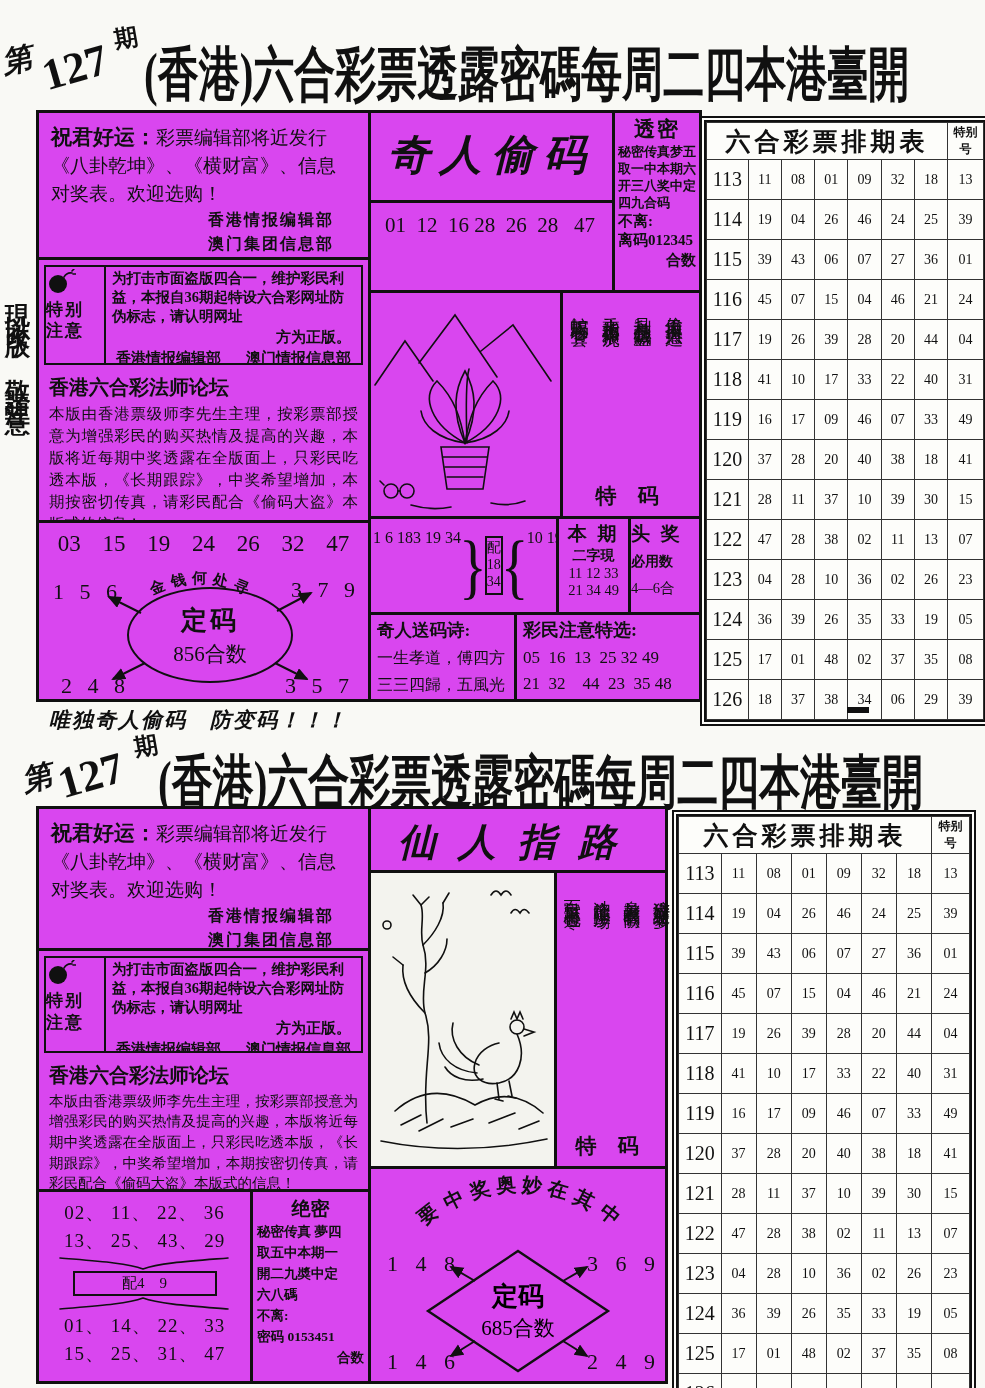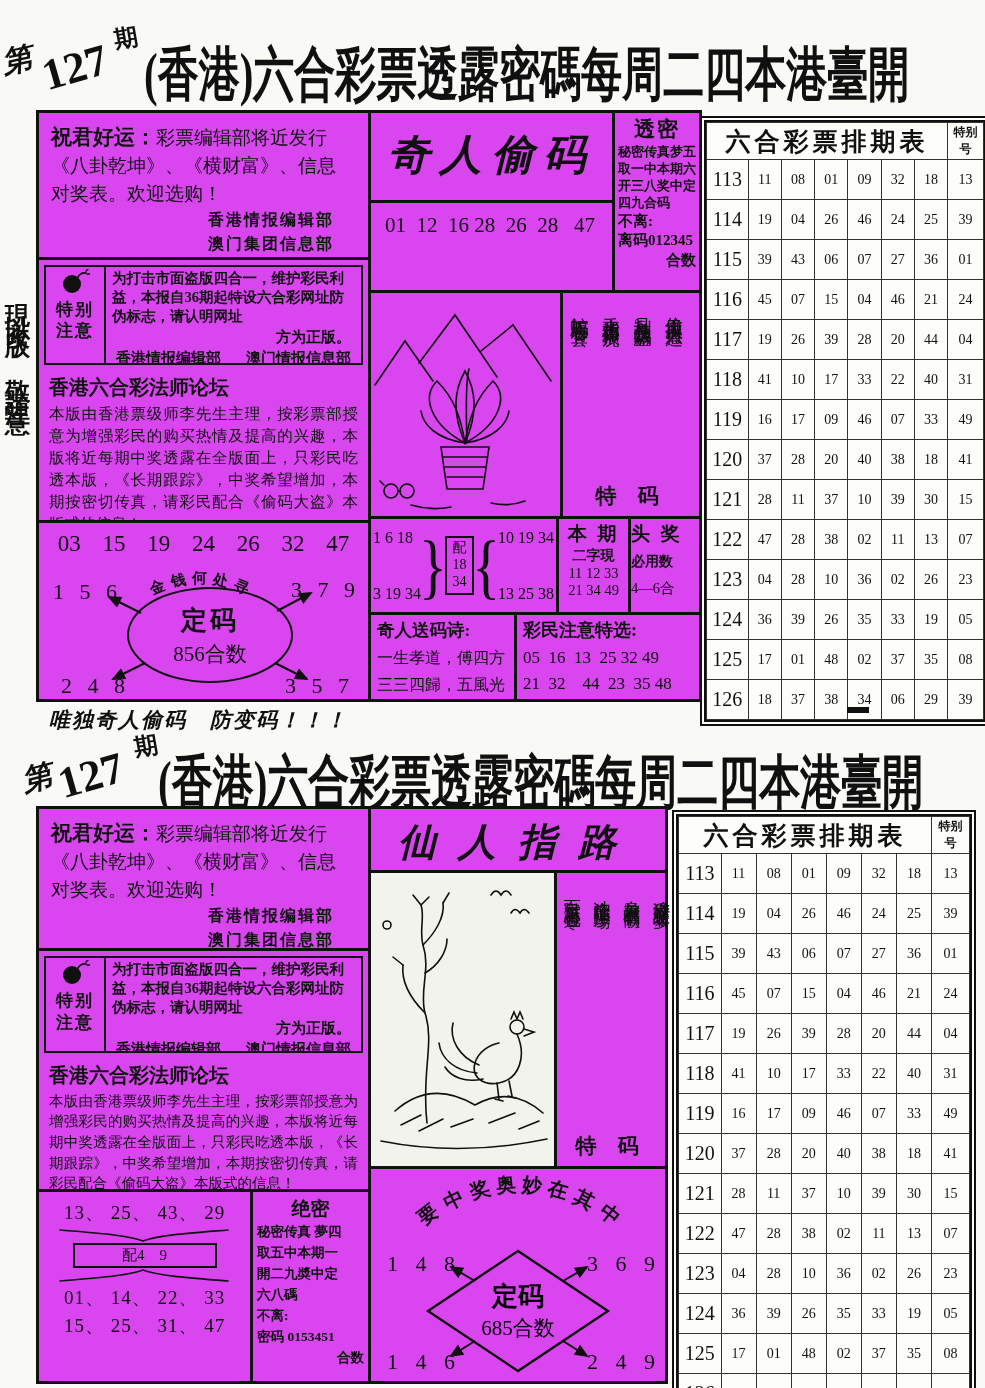--- a/index.html
+++ b/index.html
@@ -21,21 +21,21 @@
   .hdr .ttl{position:absolute;left:108px;top:6px;display:inline-block;transform:scaleY(1.42);transform-origin:top left;
             font-size:41px;font-weight:900;letter-spacing:0px;white-space:nowrap;}
   .hdr2 .di{position:absolute;left:0px;top:20px;font-size:30px;font-weight:bold;font-style:italic;transform:rotate(-14deg);}
 
   
   .greet{height:128px;border-bottom:3px solid #101010;padding:8px 12px;overflow:hidden;}
   .greet .l1{font-size:19px;margin:2px 0;}
   .greet b.lead{font-size:21px;}
   .greet .sgn{font-size:16px;font-weight:bold;text-align:right;padding-right:22px;margin-top:3px;letter-spacing:2px;}
   .notice{height:96px;border:2px solid #101010;margin:5px;display:flex;overflow:hidden;}
-  .notice-label{width:58px;border-right:2px solid #101010;text-align:center;padding-top:2px;}
+  .notice-label{width:58px;border-right:2px solid #101010;padding-top:2px;}
   .notice-label .lb{font-size:17px;font-weight:bold;letter-spacing:2px;line-height:1.25;}
   .notice-body{flex:1;padding:2px 6px 0;font-size:14.5px;font-weight:bold;line-height:1.3;}
   .notice-sgn{display:flex;justify-content:space-between;padding:2px 4px 0;font-size:15px;font-weight:bold;}
   .forum{padding:4px 10px 0;border-bottom:3px solid #101010;height:146px;overflow:hidden;}
   .forum h3{margin:0 0 2px;font-size:20px;}
   .forum p{margin:0;font-size:15.5px;line-height:1.42;text-align:justify;}
 
   .numrow{height:40px;font-size:23px;text-align:center;word-spacing:16px;padding-top:8px;}
 
   .oval-wrap{position:relative;height:128px;}
@@ -60,21 +60,21 @@
   .secret .sl.big{font-size:15px;}
   .secret .sl.right{text-align:right;}
 
   .drawbox{left:332px;top:180px;width:192px;height:226px;border-right:3px solid #101010;border-bottom:3px solid #101010;box-sizing:border-box;}
   .poembox{left:524px;top:180px;width:136px;height:226px;border-bottom:3px solid #101010;box-sizing:border-box;position:absolute;}
   .vpoem{writing-mode:vertical-rl;font-size:18px;line-height:1.75;height:170px;margin:10px 12px 0 0;letter-spacing:2px;}
   .poemfoot{position:absolute;bottom:6px;width:100%;text-align:center;font-size:21px;font-weight:900;letter-spacing:8px;}
 
   .pairrow{left:332px;top:406px;width:188px;height:96px;border-right:3px solid #101010;border-bottom:3px solid #101010;
            box-sizing:border-box;display:flex;align-items:center;padding:0 2px;overflow:hidden;}
-  .pcol{font-size:16px;white-space:nowrap;display:flex;flex-direction:column;justify-content:space-between;height:74px;}
+  .pcol{font-size:16px;white-space:nowrap;display:flex;flex-direction:row;justify-content:space-between;height:74px;}
   .brace{font-size:58px;font-weight:normal;transform:scaleY(1.25);line-height:1;margin:0 -2px;}
   .peibox{border:2px solid #101010;width:34px;text-align:center;font-size:14px;line-height:1.2;padding:2px 0;}
   .benqi{left:520px;top:406px;width:72px;height:96px;border-right:3px solid #101010;border-bottom:3px solid #101010;
          box-sizing:border-box;text-align:center;overflow:hidden;}
   .benqi .t{font-size:19px;font-weight:900;letter-spacing:3px;margin-top:2px;}
   .benqi .s{font-size:14px;font-weight:bold;}
   .benqi .n{font-size:14.5px;white-space:nowrap;}
   .toujiang{left:592px;top:406px;width:68px;height:96px;border-bottom:3px solid #101010;box-sizing:border-box;text-align:left;overflow:hidden;}
   .shige{left:332px;top:502px;width:146px;height:84px;border-right:3px solid #101010;box-sizing:border-box;padding:3px 6px;overflow:hidden;}
   .shige .t{font-size:17.5px;font-weight:900;}
@@ -473,20 +473,21 @@
             <span>澳门情报信息部</span>
           </div>
         </div>
       </div>
       <div class="forum" style="height:132px;">
         <h3>香港六合彩法师论坛</h3>
         <p style="font-size:14.5px;">本版由香港票级师李先生主理，按彩票部授意为增强彩民的购买热情及提高的兴趣，本版将近每期中奖透露在全版面上，只彩民吃透本版，《长期跟踪》，中奖希望增加，本期按密切传真，请彩民配合《偷码大盗》本版式的信息！</p>
       </div>
       <div class="blrow">
         <div class="nblock">
+          <div class="ln">02、 11、 22、 36</div>
           <div class="ln">13、 25、 43、 29</div>
           <svg width="176" height="14" viewBox="0 0 176 14">
             <path class="ink" d="M3 2 C38 5 70 7 86 13 C102 7 134 5 171 2"></path>
           </svg>
           <div class="peibig">配4　9</div>
           <svg width="176" height="14" viewBox="0 0 176 14">
             <path class="ink" d="M3 12 C38 9 70 7 86 1 C102 7 134 9 171 12"></path>
           </svg>
           <div class="ln">01、 14、 22、 33</div>
           <div class="ln">15、 25、 31、 47</div>

